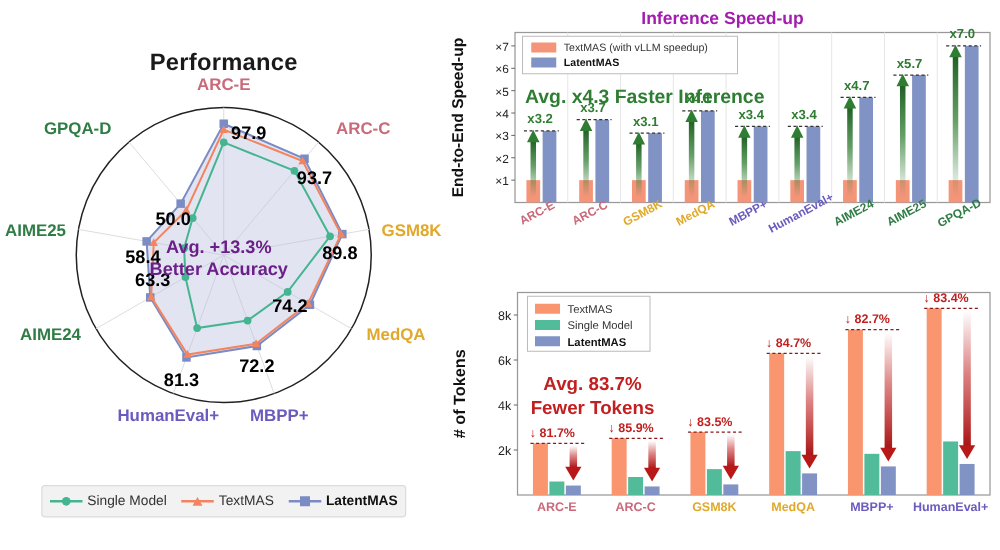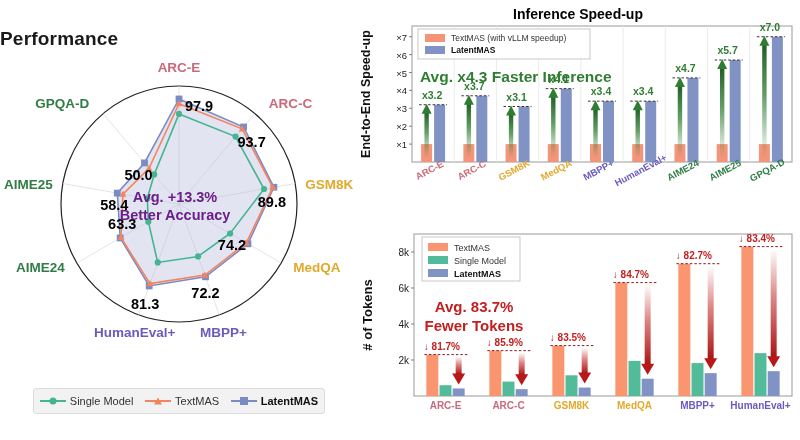--- a/index.html
+++ b/index.html
@@ -8,42 +8,42 @@
     width: 800px; height: 440px;
     background: #ffffff;
     font-family: "Liberation Sans", sans-serif;
     overflow: hidden;
   }
   #page { position: relative; width: 800px; height: 440px; background: #fff; }
 
   
   #radar-panel { position: absolute; left: 0; top: 0; width: 358px; height: 440px; }
   #radar-title {
-    position: absolute; left: 0; top: 28px; width: 358px; 
+    position: absolute; left: 0; top: 40px; width: 358px; text-align: center;
     font-size: 19px; font-weight: bold; color: #1a1a1a; letter-spacing: .2px;
   }
   #radar-svg { position: absolute; left: 0; top: 44px; }
   .axis-label { font-size: 13.5px; font-weight: bold; }
   .value-label { font-size: 14.5px; font-weight: bold; fill: #000; }
   .center-note { font-size: 14.5px; font-weight: bold; fill: #6b1f88; }
   #radar-legend {
     position: absolute; left: 33px; top: 388px; width: 292px; height: 26px;
     background: #f2f2f2; border: 1px solid #dcdcdc; border-radius: 3px;
     display: flex; align-items: center; justify-content: space-around;
   }
   .rlg { display: flex; align-items: center; gap: 4px; font-size: 11px; color: #333; }
   .rlg-line { width: 26px; height: 2px; position: relative; display:inline-block; }
   .rlg-mk { position: absolute; left: 50%; top: 50%; transform: translate(-50%,-50%); }
 
   
   #speed-panel { position: absolute; left: 356px; top: 0; width: 444px; height: 208px; }
   #token-panel { position: absolute; left: 356px; top: 208px; width: 444px; height: 232px; }
   .panel-title {
     position: absolute; left: 0; top: 6px; width: 100%; text-align: center;
-    font-size: 14px; font-weight: bold; color: #000000;
+    font-size: 14px; font-weight: bold; color: #a21caf;
   }
   #token-panel .panel-title { top: 10px; }
 </style>
 </head>
 <body>
 
 <div id="page">
 
   <div id="radar-panel">
     <div id="radar-title">Performance</div>

